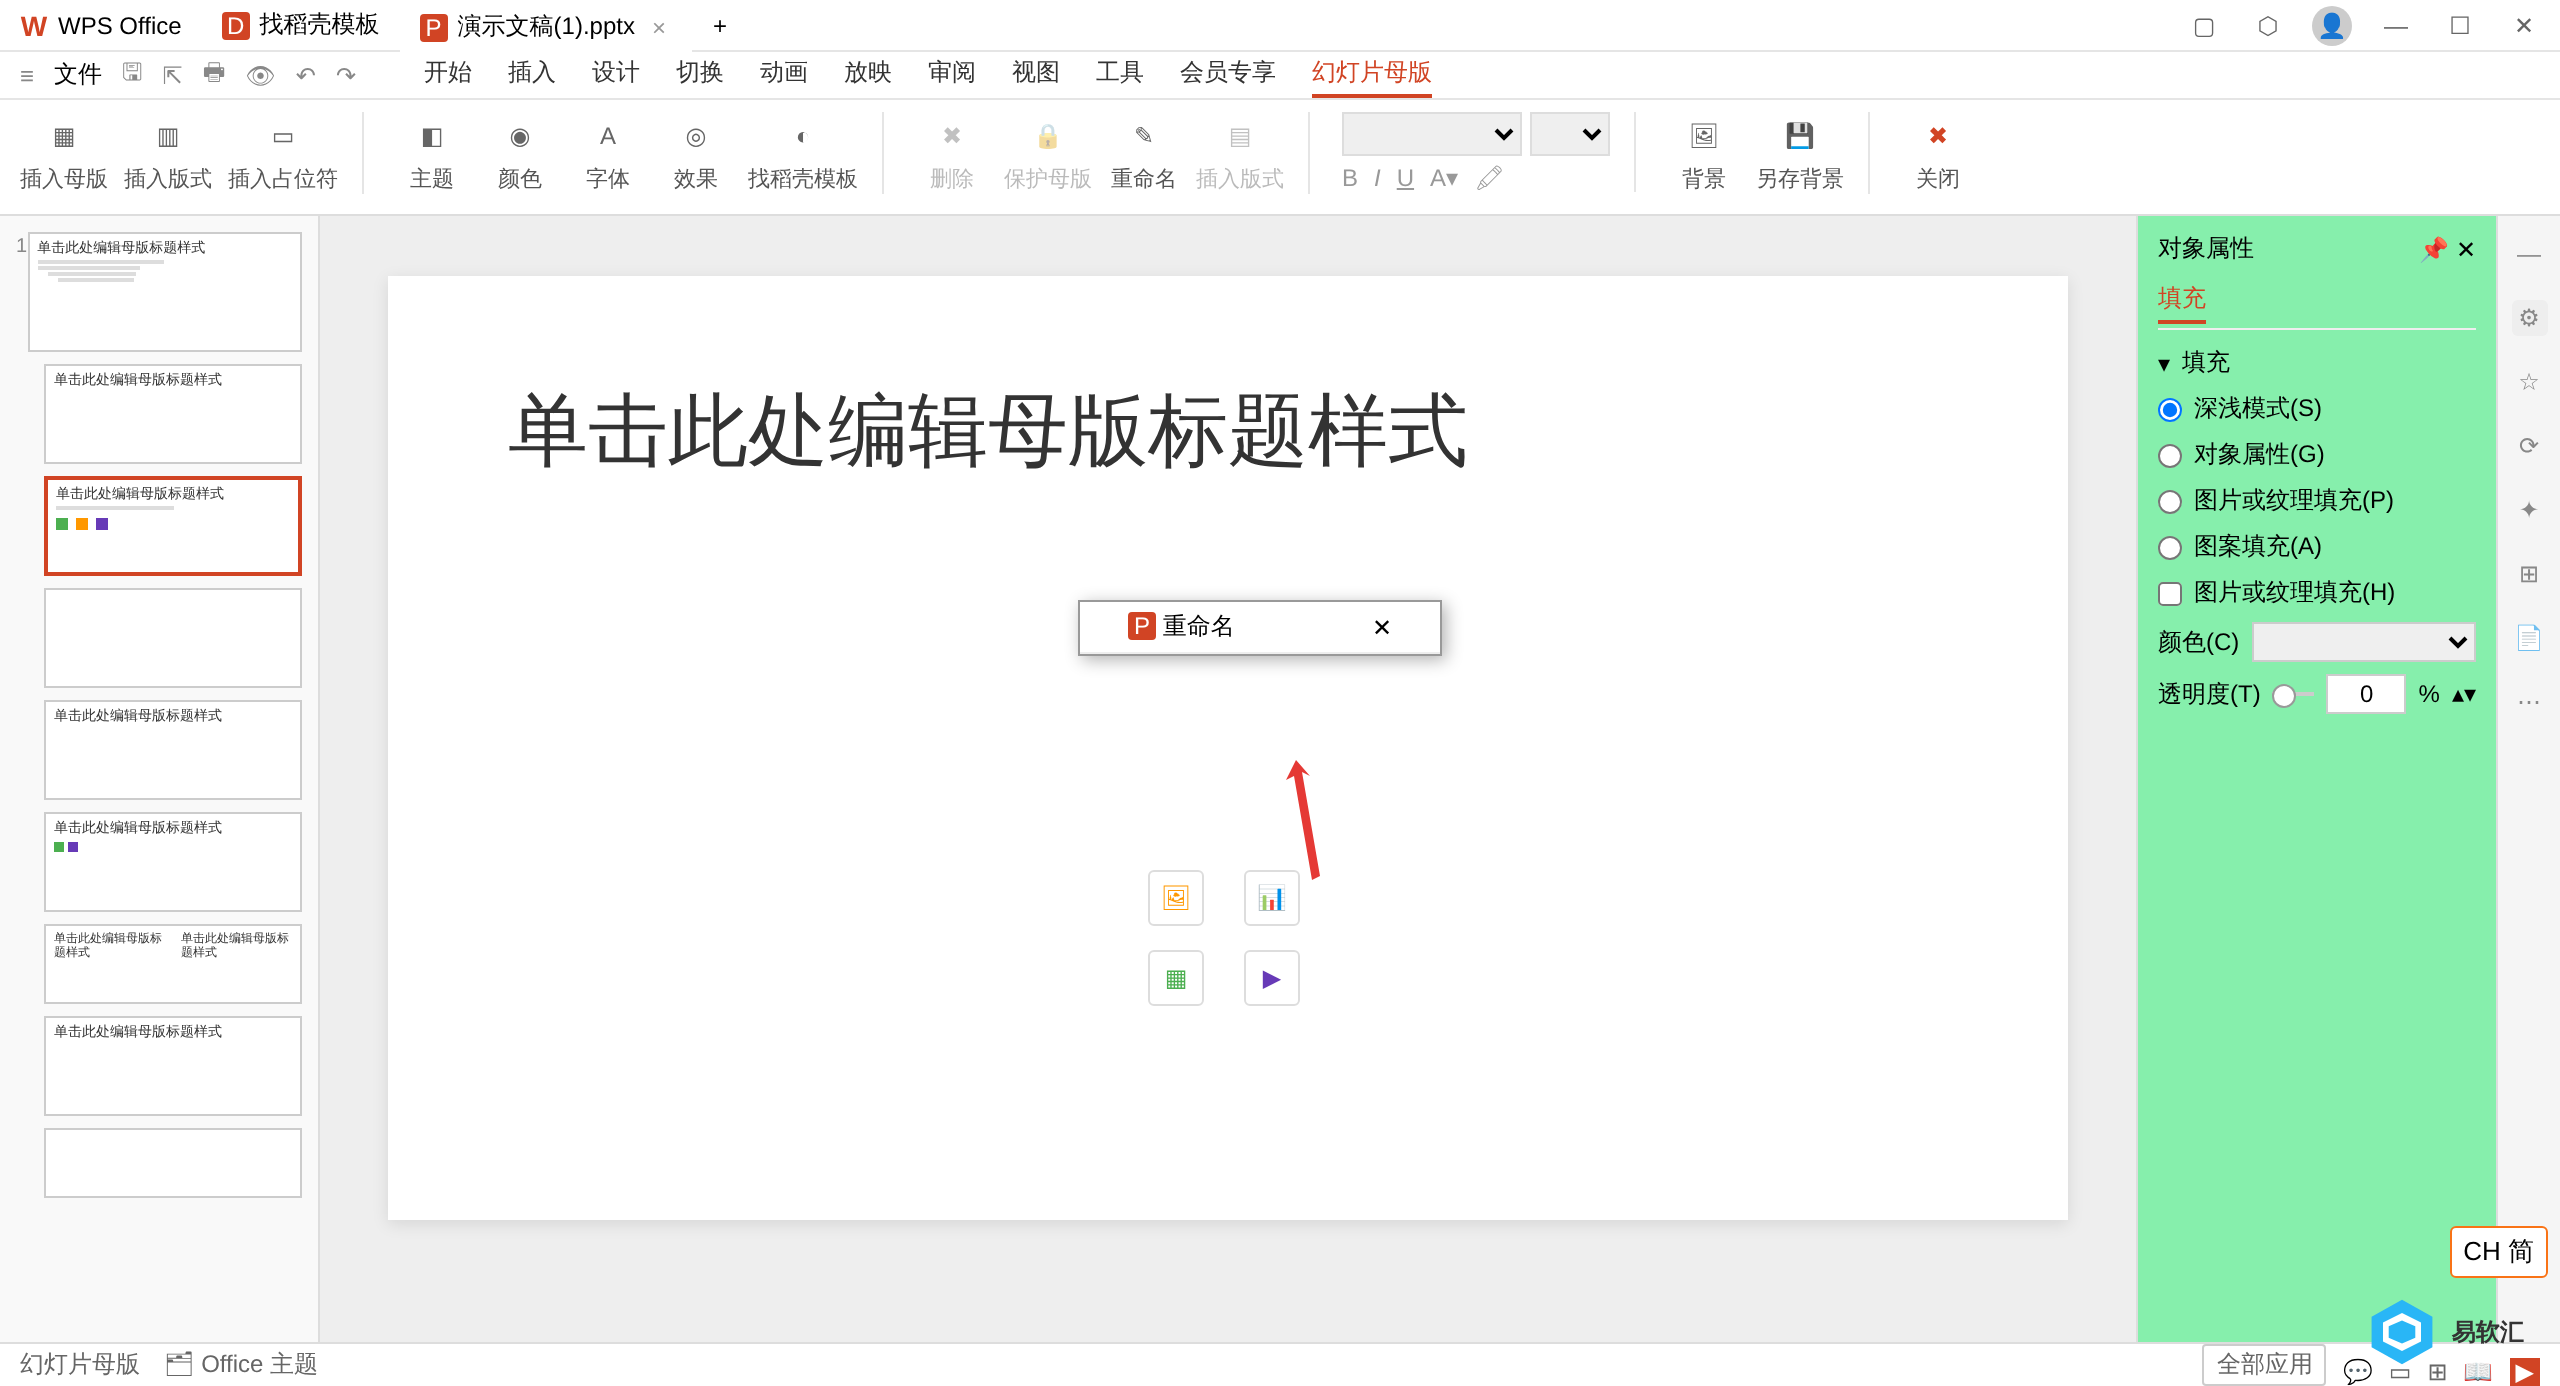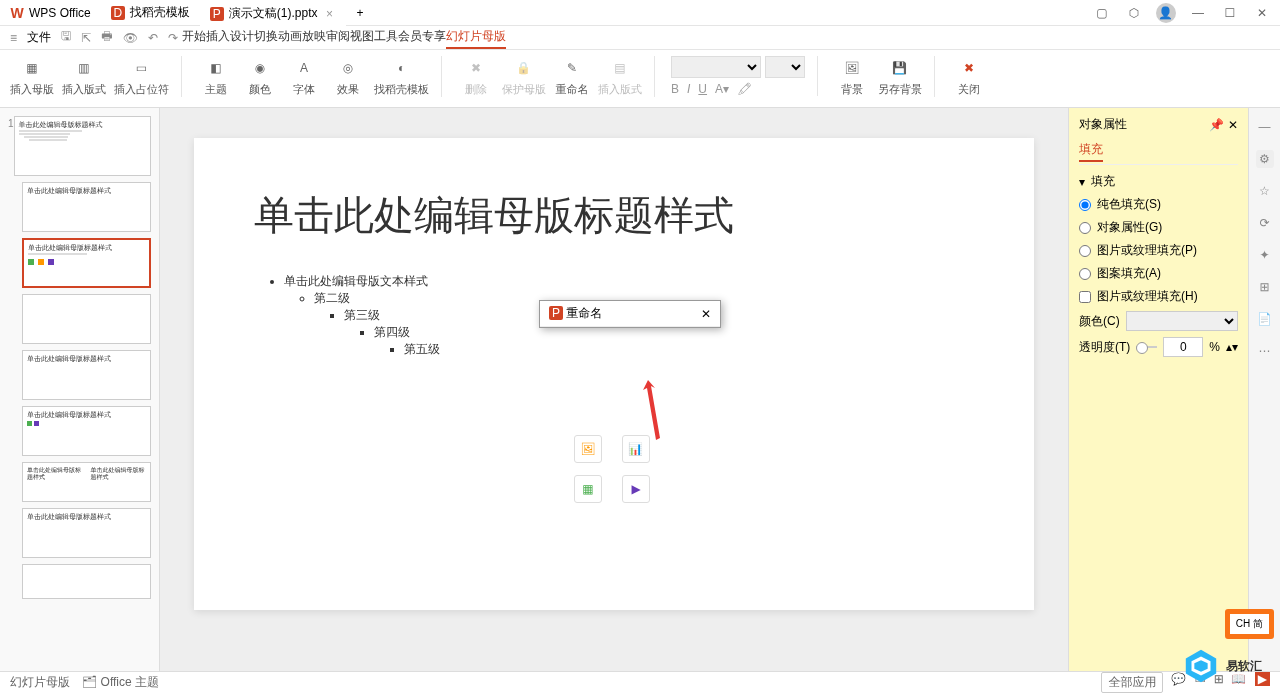--- a/index.html
+++ b/index.html
@@ -8,21 +8,21 @@
 .titlebar .tab{display:flex;align-items:center;padding:0 10px;height:26px;gap:5px;cursor:pointer;}
 .titlebar .tab.active{background:#fff;border-top:2px solid #fff;}
 .tab-icon{width:14px;height:14px;display:inline-flex;align-items:center;justify-content:center;}
 .tab-close{width:14px;height:14px;display:inline-flex;align-items:center;justify-content:center;color:#999;}
 .wps-logo{color:#d14424;font-size:14px;font-weight:bold;}
 .titlebar-right{margin-left:auto;display:flex;gap:12px;padding-right:8px;}
 .titlebar-right span{width:20px;height:20px;display:inline-flex;align-items:center;justify-content:center;color:#666;cursor:pointer;}
 .menubar{height:24px;background:#fff;display:flex;align-items:center;padding:0 10px;gap:4px;border-bottom:1px solid #e5e5e5;}
 .menu-left{display:flex;align-items:center;gap:10px;}
 .menu-left .mi{color:#888;cursor:pointer;}
-.menu-tabs{display:flex;}
+.menu-tabs{display:flex;gap:18px;margin-left:30px;}
 .menu-tabs span{color:#333;cursor:pointer;padding:2px 0;}
 .menu-tabs span.active{color:#d14424;border-bottom:2px solid #d14424;}
 .menu-right{margin-left:auto;display:flex;align-items:center;gap:15px;}
 .ai-tag{color:#4a6cf7;}
 .share-btn{background:#d14424;color:#fff;padding:2px 8px;border-radius:3px;}
 .toolbar{height:58px;background:#fff;display:flex;align-items:flex-start;padding:6px 10px;gap:16px;border-bottom:1px solid #ddd;}
 .tool-group{display:flex;gap:8px;border-right:1px solid #e5e5e5;padding-right:12px;}
 .tool-item{display:flex;flex-direction:column;align-items:center;gap:2px;cursor:pointer;min-width:36px;}
 .tool-icon{width:24px;height:24px;display:inline-flex;align-items:center;justify-content:center;color:#666;}
 .tool-label{font-size:11px;color:#555;white-space:nowrap;}
@@ -41,46 +41,46 @@
 .slide{width:840px;height:472px;background:#fff;box-shadow:0 2px 8px rgba(0,0,0,0.1);padding:50px 60px;}
 .slide-title{font-size:40px;color:#333;margin-bottom:30px;}
 .slide-body{font-size:22px;color:#333;}
 .slide-body ul{list-style:disc;padding-left:30px;}
 .slide-body ul ul{list-style:circle;font-size:20px;}
 .slide-body ul ul ul{list-style:square;font-size:18px;}
 .slide-body ul ul ul ul{font-size:17px;}
 .slide-body ul ul ul ul ul{font-size:16px;}
 .content-icons{position:absolute;left:50%;top:58%;transform:translateX(-40px);display:grid;grid-template-columns:36px 36px;gap:12px;}
 .ci{width:28px;height:28px;border:1px solid #ddd;border-radius:3px;display:flex;align-items:center;justify-content:center;}
-.panel{width:180px;background:#fef9c3;border-left:1px solid #ddd;padding:8px 10px;font-size:11px;}
+.panel{width:180px;background:#86efac;border-left:1px solid #ddd;padding:8px 10px;font-size:11px;}
 .panel-header{display:flex;align-items:center;justify-content:space-between;margin-bottom:8px;}
 .panel-tabs{border-bottom:1px solid #eee;padding-bottom:6px;margin-bottom:8px;}
 .panel-tabs span{color:#d14424;border-bottom:2px solid #d14424;padding-bottom:4px;}
 .panel-section{margin-bottom:10px;}
 .panel-row{display:flex;align-items:center;gap:6px;margin-bottom:6px;}
 .panel-row input[type=radio],.panel-row input[type=checkbox]{width:12px;height:12px;}
 .panel-row select{flex:1;border:1px solid #ccc;height:20px;}
 .panel-row input[type=text]{width:40px;border:1px solid #ccc;height:20px;text-align:center;}
 .sidebar-icons{width:32px;background:#f5f5f5;border-left:1px solid #ddd;display:flex;flex-direction:column;align-items:center;gap:14px;padding-top:10px;}
 .sidebar-icons span{width:18px;height:18px;color:#888;cursor:pointer;display:inline-flex;align-items:center;justify-content:center;}
 .statusbar{height:22px;background:#fff;border-top:1px solid #ddd;display:flex;align-items:center;padding:0 10px;font-size:11px;color:#666;position:absolute;bottom:0;left:0;right:0;}
-.statusbar .sb-right{margin-left:auto;display:flex;align-items:flex-start;gap:8px;}
+.statusbar .sb-right{margin-left:auto;display:flex;align-items:flex-end;gap:8px;}
 .dialog-overlay{position:absolute;left:539px;top:300px;width:182px;background:#fff;border:1px solid #999;box-shadow:2px 2px 8px rgba(0,0,0,0.3);z-index:100;}
-.dialog-title{display:flex;align-items:center;justify-content:space-between;padding:4px 9px;border-bottom:1px solid #eee;}
+.dialog-title{display:flex;align-items:center;justify-content:space-between;padding:4px 24px;border-bottom:1px solid #eee;}
 .dialog-body{padding:8px;}
 .dialog-body label{display:block;margin-bottom:4px;}
 .dialog-body input[type=text]{width:100%;border:1px solid #5b9bd5;padding:3px;font-size:11px;}
 .dialog-buttons{display:flex;justify-content:flex-end;gap:8px;padding:8px;}
 .dialog-buttons button{padding:3px 12px;border:1px solid #999;background:#f0f0f0;cursor:pointer;font-size:11px;}
 .dialog-buttons button.focus{border:1px solid #5b9bd5;background:#e5f1fb;}
 .arrow{position:absolute;left:638px;top:375px;z-index:101;pointer-events:none;}
 .arrow svg{width:40px;height:80px;}
 .watermark{position:absolute;right:18px;bottom:8px;display:flex;align-items:center;gap:6px;font-size:22px;color:#333;font-weight:bold;z-index:200;}
 .watermark .wm-icon{width:38px;height:38px;}
-.lang-badge{position:absolute;right:6px;bottom:54px;background:#fff;border:5px solid #f97316;border-radius:3px;padding:3px 6px;font-size:10px;}
+.lang-badge{position:absolute;right:6px;bottom:54px;background:#fff;border:1px solid #f97316;border-radius:3px;padding:3px 6px;font-size:13px;}
 .slider{height:2px;background:#ccc;flex:1;position:relative;}
 .slider::after{content:"";width:10px;height:10px;background:#fff;border:1px solid #999;border-radius:50%;position:absolute;left:0;top:-4px;}
 </style>
 </head>
 <body>
 
 <div class="titlebar">
   <div class="tab">
     <span class="tab-icon wps-logo">W</span>
     <span>WPS Office</span>
@@ -269,61 +269,40 @@
       <div class="thumb">
           <div class="thumb-title">单击此处编辑母版标题样式</div>
         </div>
       <div class="thumb" style="height:35px;"></div>
     </div>
   </div>
 
   <div class="canvas">
     <div class="slide">
       <div class="slide-title">单击此处编辑母版标题样式</div>
-      <div class="slide-body">
-        <ul>
-          <li><span>单击此处编辑母版文本样式</span>
-            <ul>
-                <li><span>第二级</span>
-              <ul>
-                    <li><span>第三级</span>
-                <ul>
-                        <li><span>第四级</span>
-                  <ul>
-                            <li><span>第五级</span></li>
-                          </ul>
-                </li>
-                      </ul>
-              </li>
-                  </ul>
-            </li>
-              </ul>
-          </li>
-        </ul>
-      </div>
     </div>
     <div class="content-icons">
       <div class="ci" style="color:#ff9800;">🖼</div>
       <div class="ci" style="color:#ff9800;">📊</div>
       <div class="ci" style="color:#4caf50;">▦</div>
       <div class="ci" style="color:#673ab7;">▶</div>
     </div>
   </div>
 
   <div class="panel">
     <div class="panel-header">
       <span>对象属性</span>
       <span><span>📌</span> <span>✕</span></span>
     </div>
     <div class="panel-tabs"><span>填充</span></div>
     <div class="panel-section">
       <div class="panel-row">▾ <span>填充</span></div>
       <div class="panel-row">
           <input type="radio" name="fill" checked="" style="">
-          <span>纯色填充(S)</span>
+          <span>深浅模式(S)</span>
         </div>
       <div class="panel-row">
           <input type="radio" name="fill" style="">
           <span>对象属性(G)</span>
         </div>
       <div class="panel-row">
           <input type="radio" name="fill" style="">
           <span>图片或纹理填充(P)</span>
         </div>
       <div class="panel-row">

